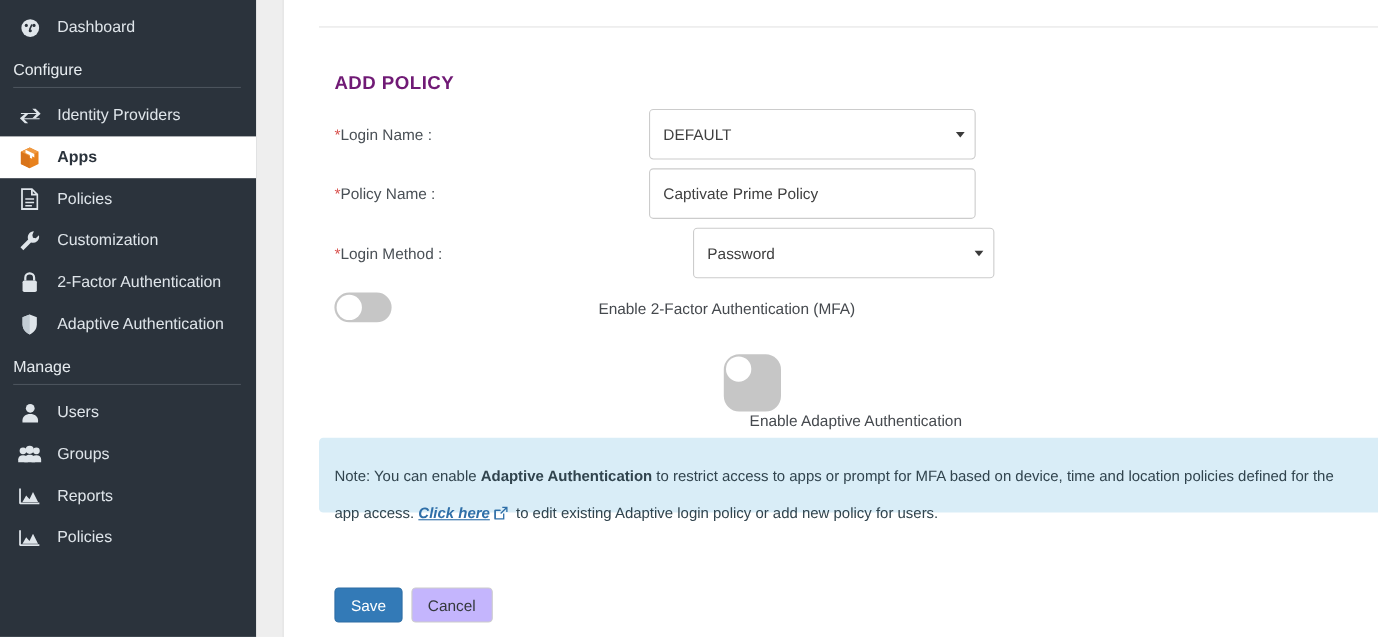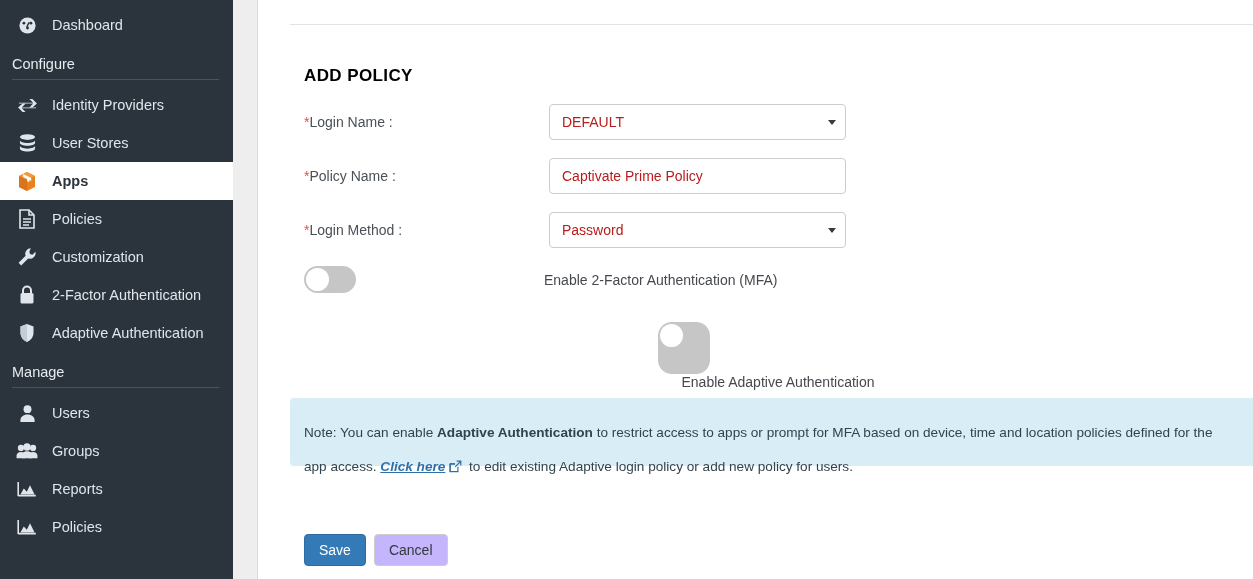--- a/index.html
+++ b/index.html
@@ -74,21 +74,21 @@
   .top-rule {
     position: absolute;
     left: 32px; right: 0; top: 24px;
     height: 1px;
     background: #e3e3e3;
   }
   .page-title {
     position: absolute;
     left: 46px; top: 55px;
     font-size: 17px;
-    color: #000000;
+    color: #701a75;
     letter-spacing: 0.4px;
   }
 
   .form-row {
     position: absolute;
     left: 46px;
     width: 600px;
     height: 34px;
     display: flex;
     align-items: center;
@@ -96,31 +96,32 @@
   .f-label {
     width: 245px;
     font-size: 14px;
     color: #4a5056;
     flex: 0 0 245px;
   }
   .req { color: #d9534f; }
 
   .f-control {
     width: 297px;
-    height: 36px;
+    height: 46px;
     border: 1px solid #ccc;
     border-radius: 4px;
     background: #fff;
-    color: #b91c1c;
+    color: #404040;
     font-size: 14px;
     font-family: "Liberation Sans", sans-serif;
     display: flex;
     align-items: center;
     padding: 0 12px;
     position: relative;
+    margin-left: 41px;
   }
   .f-control.select { padding-right: 26px; }
   .caret {
     position: absolute;
     right: 9px; top: 50%;
     margin-top: -2px;
     width: 0; height: 0;
     border-left: 4.5px solid transparent;
     border-right: 4.5px solid transparent;
     border-top: 5px solid #3a3a3a;
@@ -240,30 +241,20 @@
     <div class="nav-item">
       <span class="nav-icon">
         <svg width="21" height="17" viewBox="0 0 22 18">
             <path d="M2 6h15l-4-4h3.2L21 6.8 16.2 11H13l4-4H2z" fill="#dfe5ea"></path>
             <path d="M20 12H5l4 4H5.8L1 11.2 5.8 7H9l-4 4h15z" fill="#dfe5ea"></path>
           </svg>
       </span>
       <span class="nav-label">Identity Providers</span>
     </div>
 
-    <div class="nav-item">
-      <span class="nav-icon">
-        <svg width="17" height="19" viewBox="0 0 18 20">
-            <ellipse cx="9" cy="3.2" rx="8" ry="3" fill="#dfe5ea"></ellipse>
-            <path d="M1 6.5c0 1.7 3.6 3 8 3s8-1.3 8-3v3c0 1.7-3.6 3-8 3s-8-1.3-8-3z" fill="#dfe5ea"></path>
-            <path d="M1 12.5c0 1.7 3.6 3 8 3s8-1.3 8-3v3c0 1.7-3.6 3-8 3s-8-1.3-8-3z" fill="#dfe5ea"></path>
-          </svg>
-      </span>
-      <span class="nav-label">User Stores</span>
-    </div>
 
     <div class="nav-item active">
       <span class="nav-icon">
         <svg width="20" height="21" viewBox="0 0 20 21">
             <path d="M10 1l8 4v11l-8 4-8-4V5z" fill="#e8821e"></path>
             <path d="M10 1l8 4-8 4-8-4z" fill="#f09a42"></path>
             <path d="M10 9v11l-8-4V5z" fill="#d9741a"></path>
             <path d="M6.2 3.1l8 4v3l-2-1v2.2l-2-1V8l-4-2z" fill="#ffffff"></path>
           </svg>
       </span>
@@ -377,21 +368,21 @@
       </div>
     </div>
 
     <div class="form-row" style="top:159px;">
       <label class="f-label"><span class="req">*</span><span>Policy Name :</span></label>
       <div class="f-control">
         <span>Captivate Prime Policy</span>
       </div>
     </div>
 
-    <div class="form-row" style="top:213px;">
+    <div class="form-row" style="top:213px;gap:40px;">
       <label class="f-label"><span class="req">*</span><span>Login Method :</span></label>
       <div class="f-control select">
         <span>Password</span>
         <span class="caret"></span>
       </div>
     </div>
 
     <div class="toggle-row" style="top:266px;">
       <div class="switch">
         <span class="knob"></span>

